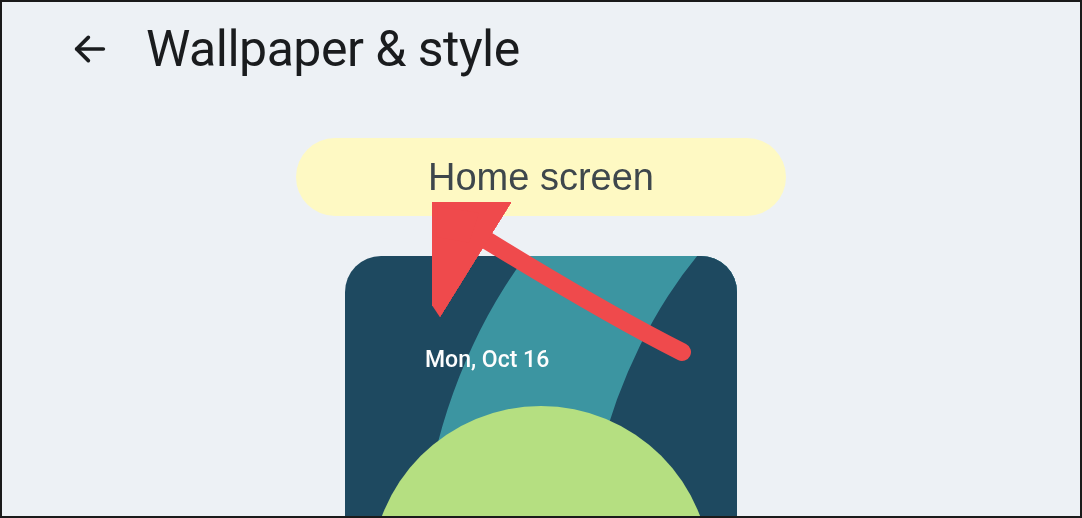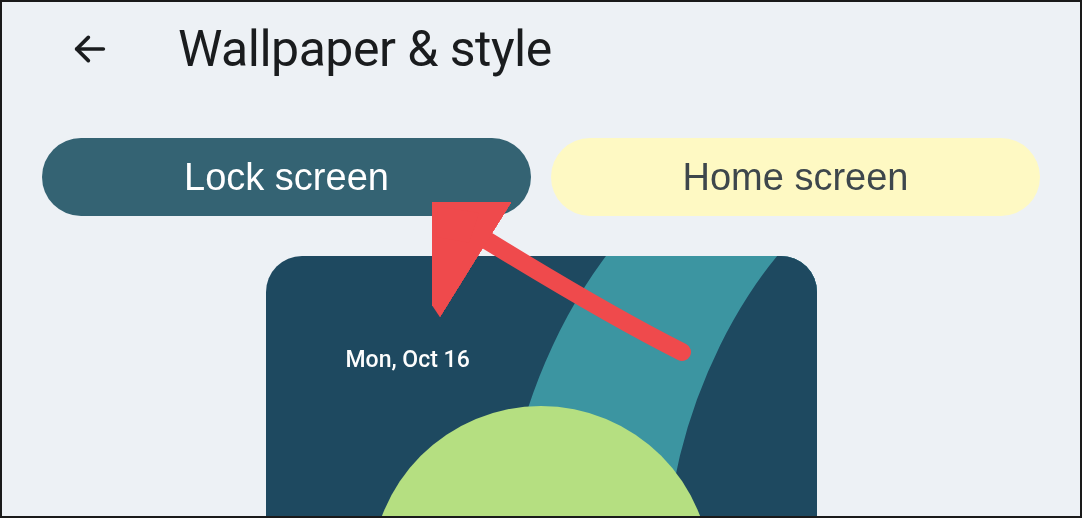--- a/index.html
+++ b/index.html
@@ -10,21 +10,21 @@
       height: 518px;
       overflow: hidden;
       position: relative;
       border: 2px solid #1a1a1a;
     }
     
     .header {
       display: flex;
       align-items: center;
       padding: 18px 20px 10px 60px;
-      gap: 60px;
+      gap: 28px;
     }
     
     .back-btn {
       background: none;
       border: none;
       cursor: pointer;
       padding: 8px;
       display: flex;
       align-items: center;
       justify-content: center;
@@ -68,21 +68,21 @@
       color: #3e474c;
     }
     
     .preview-container {
       display: flex;
       justify-content: center;
       margin-top: 10px;
     }
     
     .phone-preview {
-      width: 551px;
+      width: 392px;
       height: 260px;
       border-radius: 36px 36px 0 0;
       background: #1e4960;
       position: relative;
       overflow: hidden;
     }
     
     .curve-teal {
       position: absolute;
       width: 430px;
@@ -141,23 +141,20 @@
   <button class="back-btn">
     <svg width="40" height="40" viewBox="0 0 24 24" fill="none" stroke="#1a1c1e" stroke-width="2.2" stroke-linecap="round" stroke-linejoin="round">
       <line x1="20" y1="12" x2="4" y2="12"></line>
       <polyline points="11 5 4 12 11 19"></polyline>
     </svg>
   </button>
   <h1 class="page-title">Wallpaper &amp; style</h1>
 </div>
 
 <div class="tabs">
-  <button class="tab tab-active">
-    <span>Lock screen</span>
-  </button>
   <button class="tab tab-inactive">
     <span>Home screen</span>
   </button>
 </div>
 
 <div class="preview-container">
   <div class="phone-preview">
     <div class="curve-teal"></div>
     <div class="curve-dark"></div>
     <div class="circle-green"></div>

